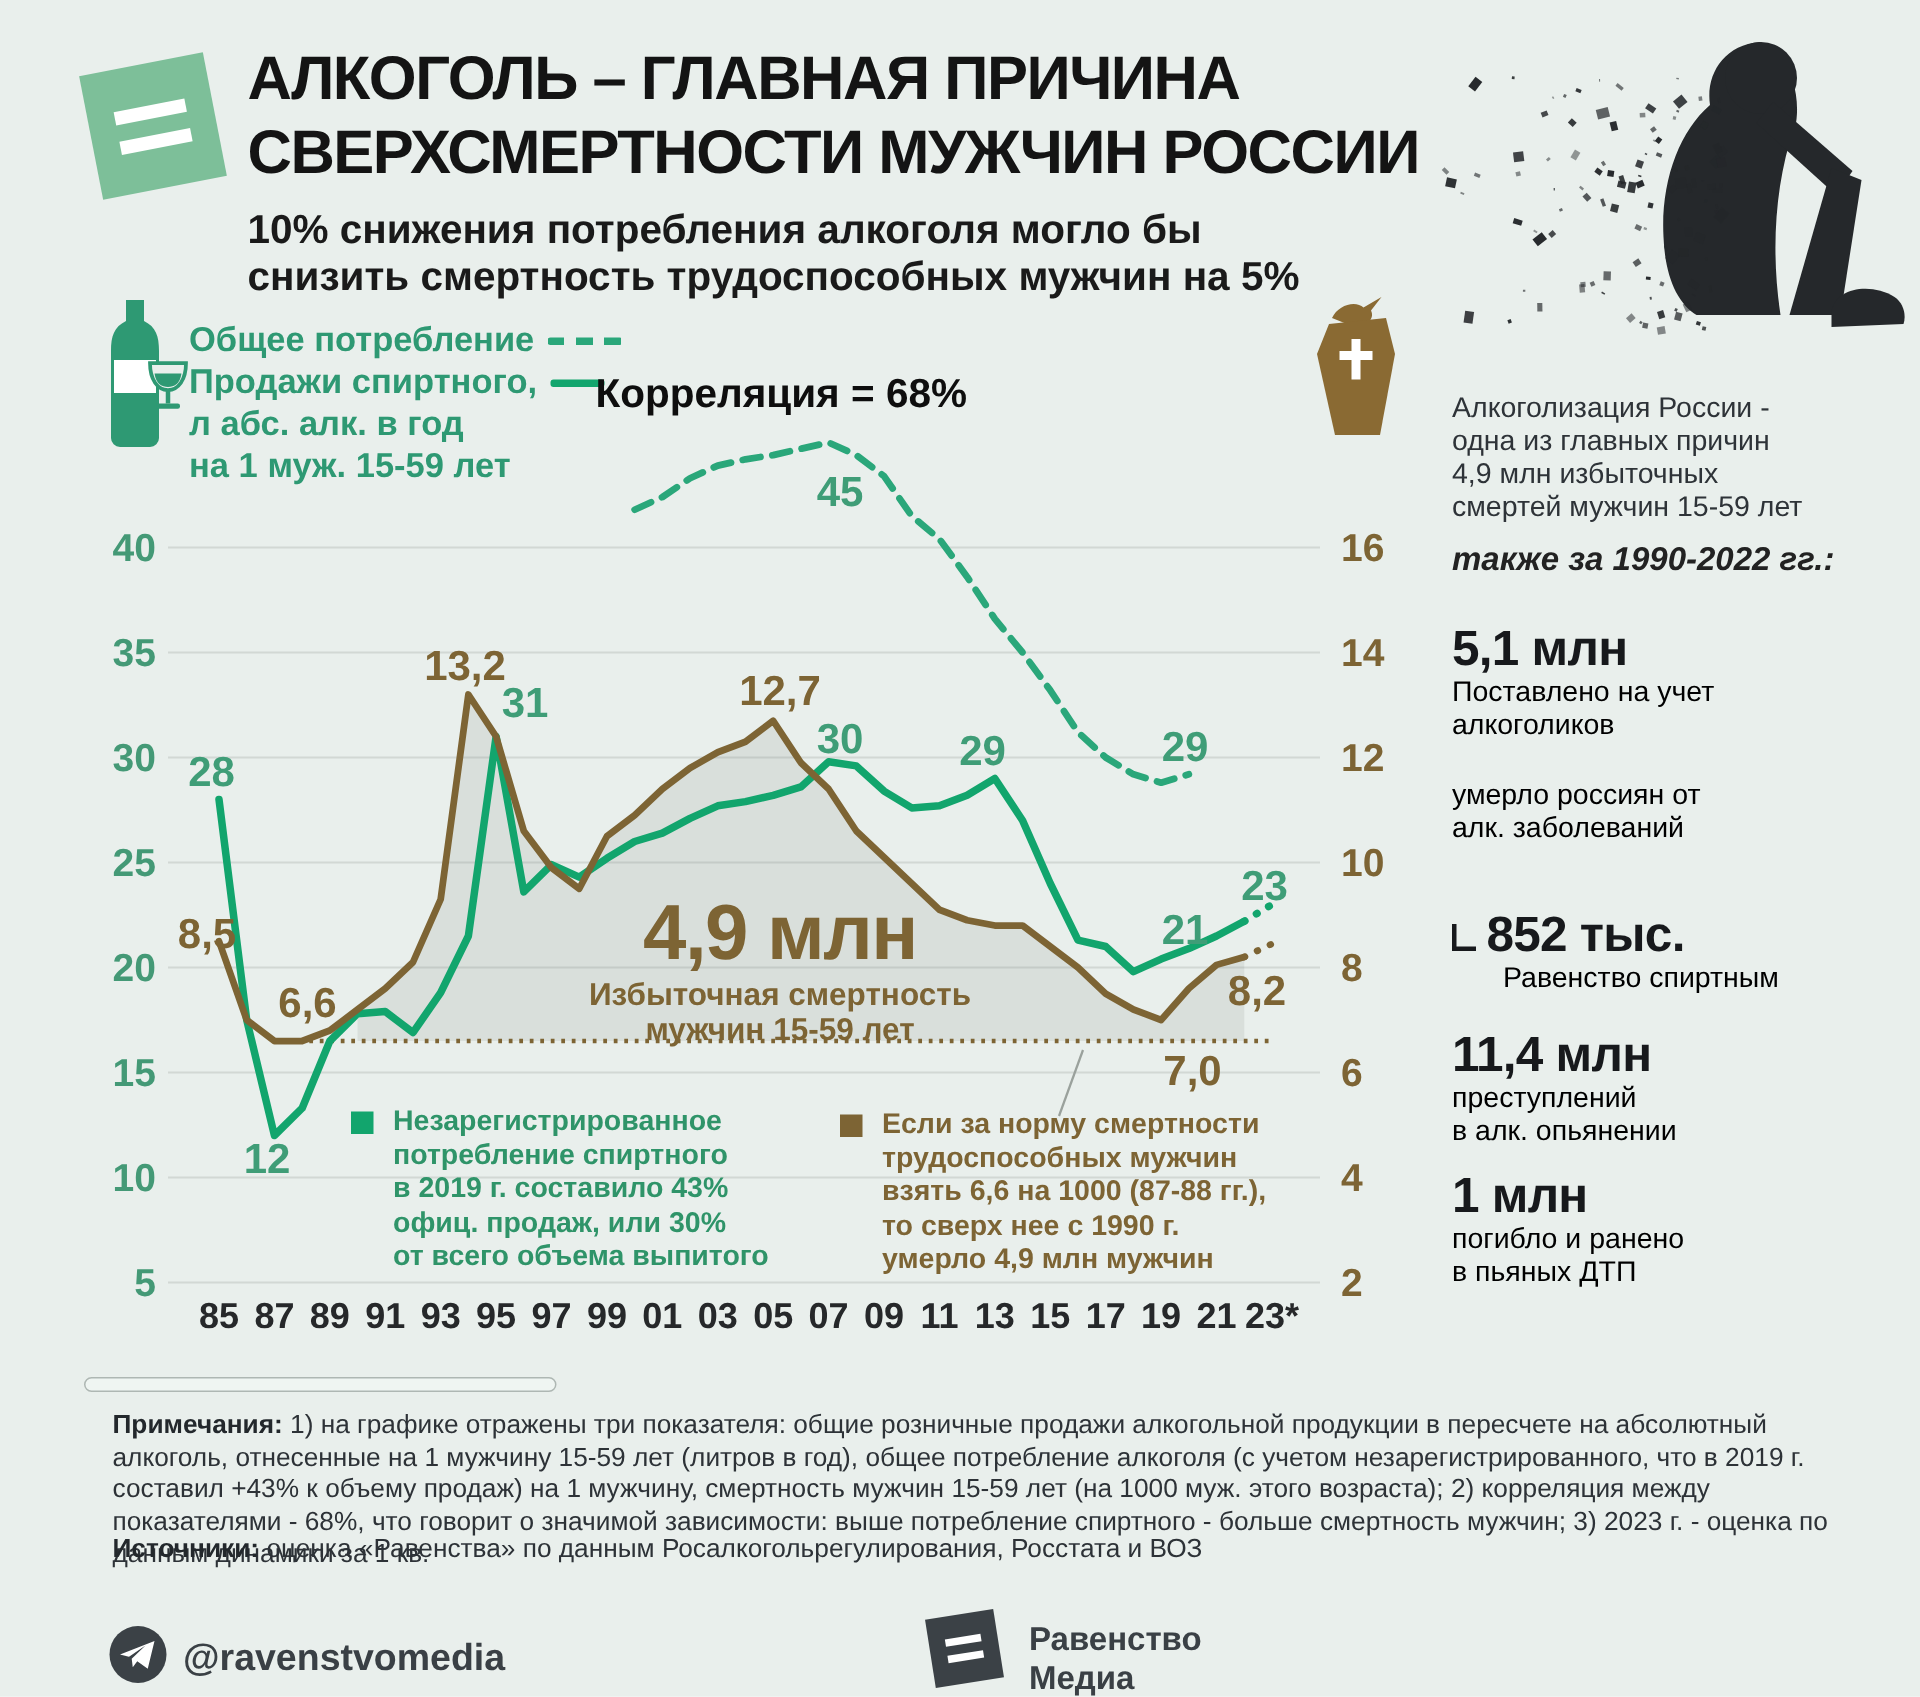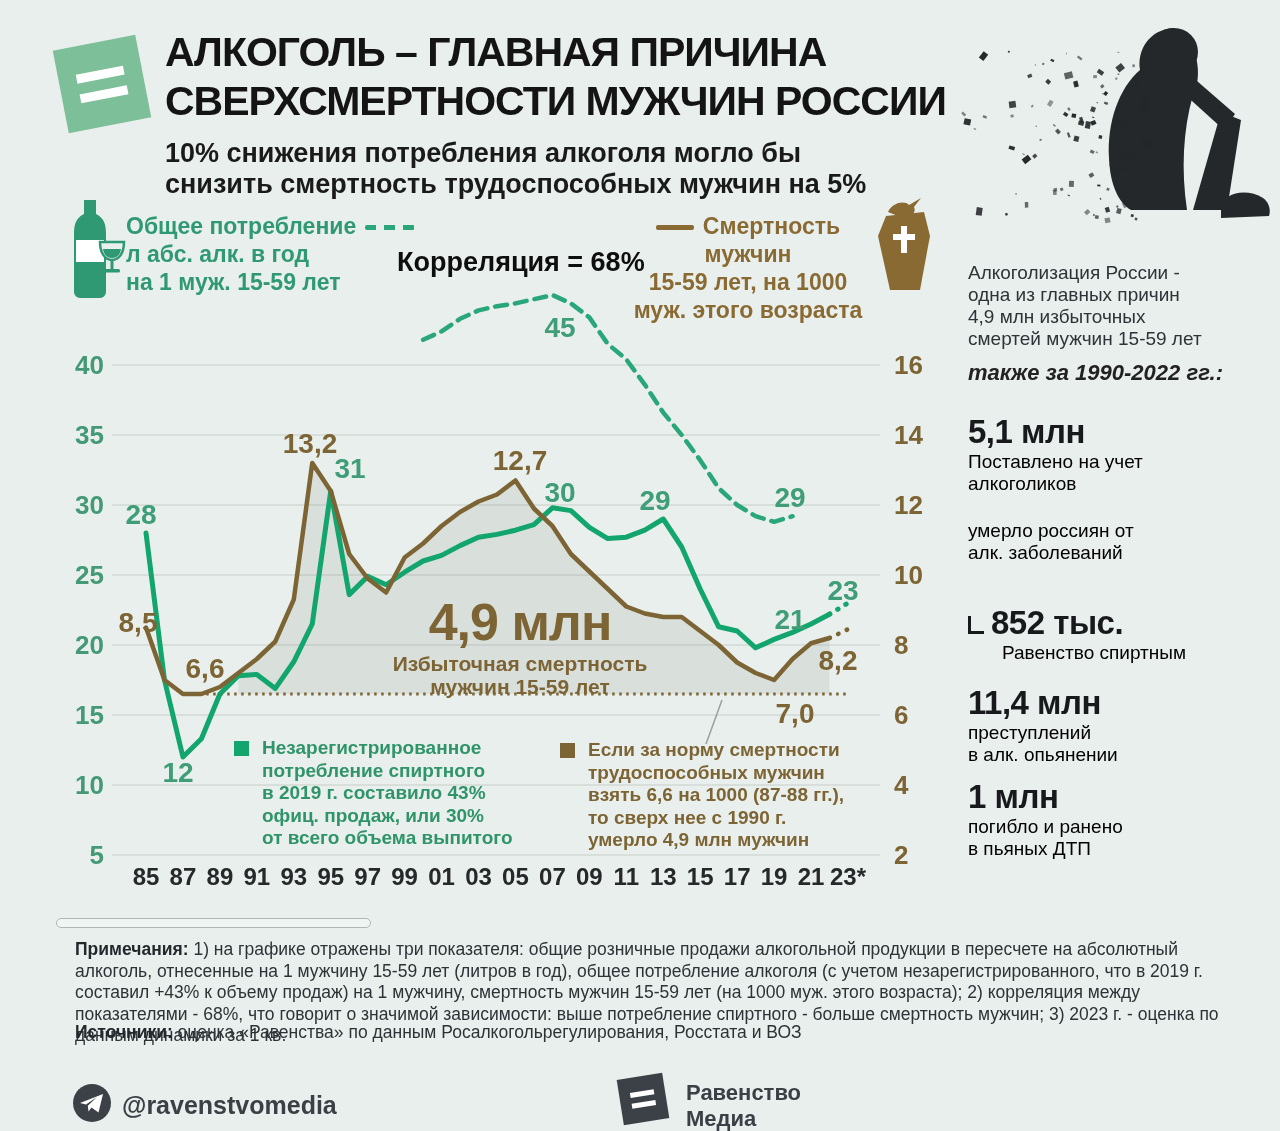--- a/index.html
+++ b/index.html
@@ -189,29 +189,25 @@
     <rect x="12" y="42" width="28" height="22" fill="#fff"></rect>
     <g transform="translate(36,44)">
       <path d="M0,0 h24 c0,11 -5,18 -12,18 c-7,0 -12,-7 -12,-18 z" fill="#e9efec" stroke="#2e9973" stroke-width="2.5"></path>
       <path d="M3,7 h18 c-1,7 -5,9 -9,9 s-8,-2 -9,-9 z" fill="#2e9973"></path>
       <rect x="10.5" y="18" width="3" height="9" fill="#2e9973"></rect>
       <rect x="4" y="27" width="16" height="3.5" rx="1.5" fill="#2e9973"></rect>
     </g>
   </svg>
   <div class="abs leg-green" style="left:126px;top:212px;">
     <div><span>Общее потребление</span><span class="samp samp-dash"></span></div>
+    <div><span>Продажи спиртного,</span><span class="samp samp-solid"></span></div>
     <div>л абс. алк. в год</div>
     <div>на 1 муж. 15-59 лет</div>
   </div>
   <div class="abs corr" style="left:397px;top:247px;">Корреляция = 68%</div>
-  <div class="abs leg-brown" style="left:622px;top:212px;width:252px;">
-    <div><span class="samp samp-brown"></span><span>Смертность мужчин</span></div>
-    <div>15-59 лет, на 1000</div>
-    <div>муж. этого возраста</div>
-  </div>
   <svg class="abs" style="left:874px;top:196px;" width="62" height="100" viewBox="0 0 62 100">
     <path d="M14,16 c4,-9 16,-12 21,-7 l12,-7 -7,9 c3,6 -4,11 -11,11 z" fill="#8a6a33"></path>
     <path d="M12,20 L50,16 L56,40 L46,94 L16,94 L4,40 Z" fill="#8a6a33"></path>
     <rect x="27" y="30" width="6" height="27" fill="#fff"></rect>
     <rect x="19" y="38" width="22" height="6" fill="#fff"></rect>
   </svg>
 
   <svg id="chart-svg" class="abs" style="left:60px;top:285px;overflow:visible;" width="852" height="615" viewBox="0 0 852 615">
       <line x1="52" x2="820" y1="80" y2="80" stroke="#d2d8d4" stroke-width="1.3"></line>
       <text x="44" y="89" text-anchor="end" class="axl">40</text>

